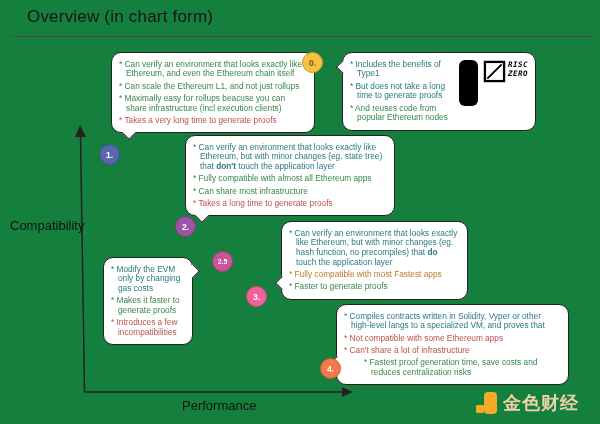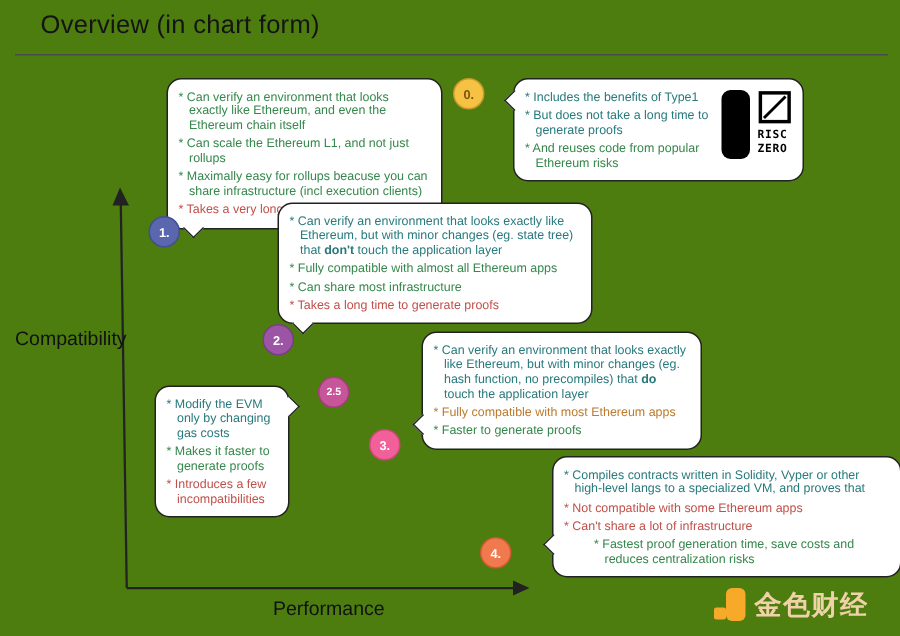--- a/index.html
+++ b/index.html
@@ -1,16 +1,16 @@
 <!DOCTYPE html>
 <html><head>
 <meta charset="utf-8">
 <style>
   html,body{margin:0;padding:0;background:#fff;}
-  .slide{position:relative;width:600px;height:424px;background:#4d7c0f;overflow:hidden;
+  .slide{position:relative;width:600px;height:424px;background:#15803d;overflow:hidden;
          font-family:"Liberation Sans",sans-serif;color:#141414;}
   .title{position:absolute;left:27px;top:7px;font-size:17px;letter-spacing:.2px;color:#141414;}
   .title-rule{position:absolute;left:10px;top:36px;width:582px;height:1px;background:#4a4a4a;}
   svg.axes{position:absolute;left:0;top:0;width:600px;height:424px;}
   svg.axes line{stroke:#222;stroke-width:1.5;}
   svg.axes polygon{fill:#222;}
   .axis-label{position:absolute;font-size:13px;color:#111;}
   .ylabel{left:10px;top:218px;}
   .xlabel{left:182px;top:398px;}
   .point{position:absolute;width:21px;height:21px;border-radius:50%;border:1.4px solid;
@@ -22,21 +22,21 @@
   .tail{position:absolute;width:9px;height:9px;background:#fff;transform:rotate(45deg);}
   .tail-down{border-bottom:1.3px solid #222;border-right:1.3px solid #222;}
   .tail-left{border-left:1.3px solid #222;border-bottom:1.3px solid #222;}
   .tail-right{border-top:1.3px solid #222;border-right:1.3px solid #222;}
   .bullet{font-size:8.3px;line-height:1.18;margin:2.5px 0;padding-left:7px;text-indent:-7px;}
   .bullet::before{content:"* ";}
   .b0-row{display:flex;gap:6px;align-items:flex-start;}
   .b0-bullets{flex:1;min-width:0;}
   .rz{display:flex;gap:5px;align-items:flex-start;padding-top:3px;}
   .rz-bar{width:19px;height:46px;background:#000;border-radius:6px;}
-  .rz-col{display:flex;flex-direction:column;align-items:flex-start;gap:2px;}
+  .rz-col{display:flex;flex-direction:row;align-items:flex-start;gap:2px;font-style:italic;}
   .rz-sq{width:23px;height:23px;}
   .rz-text{font-family:"DejaVu Sans Mono",monospace;font-size:7.5px;font-weight:bold;
            line-height:1.25;letter-spacing:.5px;color:#000;}
   .watermark{position:absolute;left:476px;top:391px;display:flex;align-items:center;gap:5px;}
   .wm-icon{position:relative;width:22px;height:22px;}
   .wm-big{position:absolute;right:1px;top:0;width:13px;height:22px;border-radius:4px;}
   .wm-small{position:absolute;left:0;bottom:1px;width:8px;height:8px;border-radius:1.5px;}
   .wm-text{font-size:18px;font-weight:bold;letter-spacing:1px;}
 </style>
 </head>
@@ -57,35 +57,35 @@
   <div class="axis-label ylabel">Compatibility</div>
   <div class="axis-label xlabel">Performance</div>
 
   <div class="point" style="left: 302px; top: 52px; background-color: rgb(246, 194, 68); border-color: rgb(201, 153, 43); color: rgb(122, 84, 16);">0.</div>
   <div class="point" style="left: 99px; top: 144px; background-color: rgb(90, 102, 174); border-color: rgb(65, 80, 143); color: rgb(255, 255, 255);">1.</div>
   <div class="point" style="left: 175px; top: 216px; background-color: rgb(156, 85, 164); border-color: rgb(124, 61, 134); color: rgb(255, 255, 255);">2.</div>
   <div class="point point-25" style="left: 212px; top: 251px; background-color: rgb(199, 85, 153); border-color: rgb(166, 61, 126); color: rgb(255, 255, 255);">2.5</div>
   <div class="point" style="left: 246px; top: 286px; background-color: rgb(242, 96, 154); border-color: rgb(210, 69, 124); color: rgb(255, 255, 255);">3.</div>
   <div class="point" style="left: 320px; top: 358px; background-color: rgb(240, 121, 78); border-color: rgb(208, 90, 51); color: rgb(255, 255, 255);">4.</div>
 
-  <div class="callout" style="left:111px;top:52px;width:184px">
+  <div class="callout" style="left:111px;top:52px;width:204px">
     <div class="tail tail-down" style="left:12px;bottom:-5.5px"></div>
     <div class="bullet" style="color: rgb(53, 135, 75);">Can verify an environment that looks exactly like Ethereum, and even the Ethereum chain itself</div>
     <div class="bullet" style="color: rgb(53, 135, 75);">Can scale the Ethereum L1, and not just rollups</div>
     <div class="bullet" style="color: rgb(53, 135, 75);">Maximally easy for rollups beacuse you can share infrastructure (incl execution clients)</div>
     <div class="bullet" style="color: rgb(192, 80, 74);">Takes a very long time to generate proofs</div>
   </div>
 
   <div class="callout" style="left:342px;top:52px;width:194px">
     <div class="tail tail-left" style="left:-5.5px;top:9px"></div>
     <div class="b0-row">
       <div class="b0-bullets">
         <div class="bullet" style="color: rgb(39, 121, 124);">Includes the benefits of Type1</div>
         <div class="bullet" style="color: rgb(39, 121, 124);">But does not take a long time to generate proofs</div>
-        <div class="bullet" style="color: rgb(53, 135, 75);">And reuses code from popular Ethereum risks</div>
+        <div class="bullet" style="color: rgb(53, 135, 75);">And reuses code from popular Ethereum nodes</div>
       </div>
       <div class="rz">
         <div class="rz-bar"></div>
         <div class="rz-col">
           <svg class="rz-sq" viewBox="0 0 24 24">
             <rect x="2" y="2" width="20" height="20" fill="#fff" stroke="#000" stroke-width="2.4"></rect>
             <line x1="4.5" y1="19.5" x2="19.5" y2="4.5" stroke="#000" stroke-width="2"></line>
           </svg>
           <div class="rz-text">
             <div>RISC</div>
@@ -111,25 +111,25 @@
     <div class="bullet" style="color: rgb(39, 121, 124);">Modify the EVM only by changing gas costs</div>
     <div class="bullet" style="color: rgb(53, 135, 75);">Makes it faster to generate proofs</div>
     <div class="bullet" style="color: rgb(192, 80, 74);">Introduces a few incompatibilities</div>
   </div>
 
   <div class="callout" style="left:281px;top:221px;width:187px">
     <div class="tail tail-left" style="left:-5.5px;bottom:11px"></div>
     <div class="bullet" style="color: rgb(39, 121, 124);">
       <span>Can verify an environment that looks exactly like Ethereum, but with minor changes (eg. hash function, no precompiles) that </span><b>do</b><span> touch the application layer</span>
     </div>
-    <div class="bullet" style="color: rgb(188, 122, 44);">Fully compatible with most Ethereum apps</div>
+    <div class="bullet" style="color: rgb(188, 122, 44);">Fully compatible with most Fastest apps</div>
     <div class="bullet" style="color: rgb(53, 135, 75);">Faster to generate proofs</div>
   </div>
 
-  <div class="callout" style="left:368px;top:304px;width:233px">
+  <div class="callout" style="left:336px;top:304px;width:233px">
     <div class="tail tail-left" style="left:-5.5px;bottom:16px"></div>
     <div class="bullet" style="color: rgb(39, 121, 124);">Compiles contracts written in Solidity, Vyper or other high-level langs to a specialized VM, and proves that</div>
     <div class="bullet" style="color: rgb(192, 80, 74);">Not compatible with some Ethereum apps</div>
     <div class="bullet" style="color: rgb(192, 80, 74);">Can't share a lot of infrastructure</div>
     <div class="bullet" style="color: rgb(53, 135, 75); margin-left: 20px;">Fastest proof generation time, save costs and reduces centralization risks</div>
   </div>
 
   <div class="watermark">
     <div class="wm-icon">
       <div class="wm-big" style="background-color: rgb(247, 169, 41);"></div>

